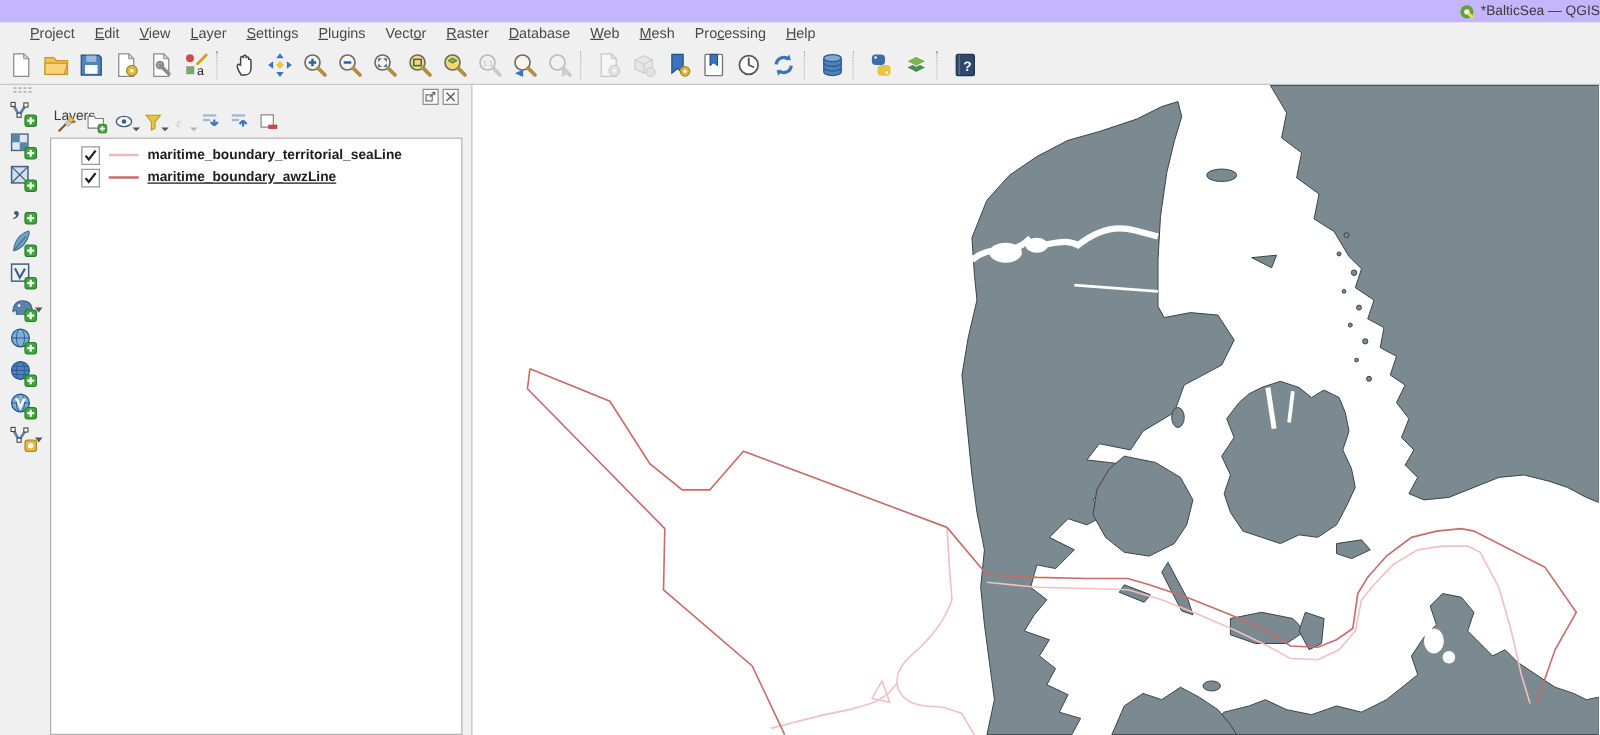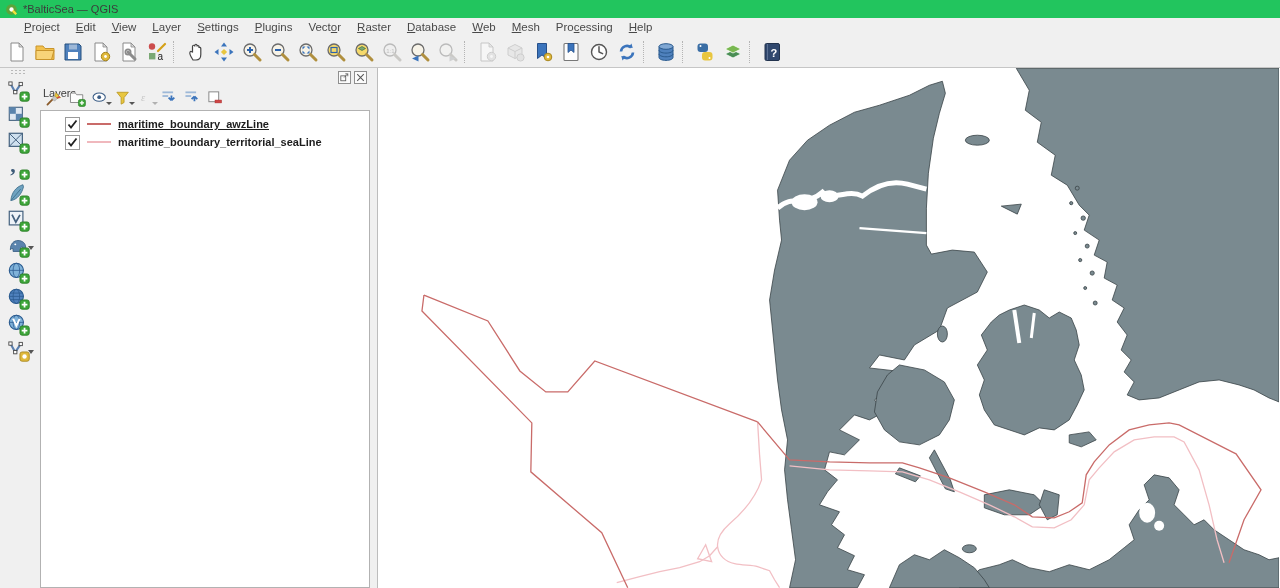--- a/index.html
+++ b/index.html
@@ -2,21 +2,21 @@
 <html><head>
 <meta charset="utf-8">
 <style>
   html,body{margin:0;padding:0;}
   body{
     width:1280px;height:588px;overflow:hidden;
     font-family:"Liberation Sans",sans-serif;
     background:#f0f0f0;color:#333;
     -webkit-font-smoothing:antialiased;
   }
-  #titlebar{height:18px;display:flex;align-items:center;gap:5px;padding-left:5px;font-size:11px;color:#3c3c3c;background:#22c55e;}
+  #titlebar{height:18px;display:flex;align-items:center;gap:5px;padding-left:5px;font-size:11px;color:#3c3c3c;background:#c4b5fd;justify-content:flex-end;}
   #menubar{height:18px;display:flex;align-items:center;padding-left:16px;font-size:11.5px;color:#494949;background:#f0f0f0;}
   .menu-item{padding:1px 8px;border-radius:2px;cursor:default;white-space:nowrap;}
   .mn{text-decoration:underline;}
   #toolbar{height:31px;display:flex;align-items:center;padding-left:3px;background:#f0f0f0;border-bottom:1px solid #c6c6c6;}
   .tb-btn{width:26px;height:26px;display:flex;align-items:center;justify-content:center;border-radius:2px;margin:0 1px;}
   .tb-btn.disabled{opacity:.4;filter:grayscale(.9);}
   .tb-sep{width:6px;height:22px;margin:0 2px;border-left:1px dotted #b4b4b4;}
   #main{display:flex;height:520px;}
   #left-dock{width:36px;display:flex;flex-direction:column;align-items:center;padding-top:1px;background:#f0f0f0;}
   .dock-handle{width:16px;height:6px;margin-bottom:2px;
@@ -533,31 +533,31 @@
           </span>
         </div>
       </div>
     <div class="layer-tree" id="layer-tree">
         <div class="layer-row">
           <span class="layer-cb">
             <svg width="11" height="11" viewBox="0 0 11 11">
               <path d="M1.5,5.5 L4,8.5 L9.5,1.5" fill="none" stroke="#222" stroke-width="1.8"></path>
             </svg>
           </span>
-          <span class="layer-sym-line" style="background: rgb(201, 107, 105);"></span>
-          <span class="layer-name active">maritime_boundary_awzLine</span>
+          <span class="layer-sym-line" style="background: rgb(240, 184, 189);"></span>
+          <span class="layer-name">maritime_boundary_territorial_seaLine</span>
         </div>
         <div class="layer-row">
           <span class="layer-cb">
             <svg width="11" height="11" viewBox="0 0 11 11">
               <path d="M1.5,5.5 L4,8.5 L9.5,1.5" fill="none" stroke="#222" stroke-width="1.8"></path>
             </svg>
           </span>
-          <span class="layer-sym-line" style="background: rgb(240, 184, 189);"></span>
-          <span class="layer-name">maritime_boundary_territorial_seaLine</span>
+          <span class="layer-sym-line" style="background: rgb(201, 107, 105);"></span>
+          <span class="layer-name active">maritime_boundary_awzLine</span>
         </div>
       </div>
   </div>
 
   <div id="splitter"></div>
 
   <div id="map-canvas">
     <svg id="map-svg" width="901" height="520" viewBox="0 0 902 520">
       <rect x="0" y="0" width="902" height="520" class="sea" fill="#ffffff"></rect>
       <g id="land-group">

